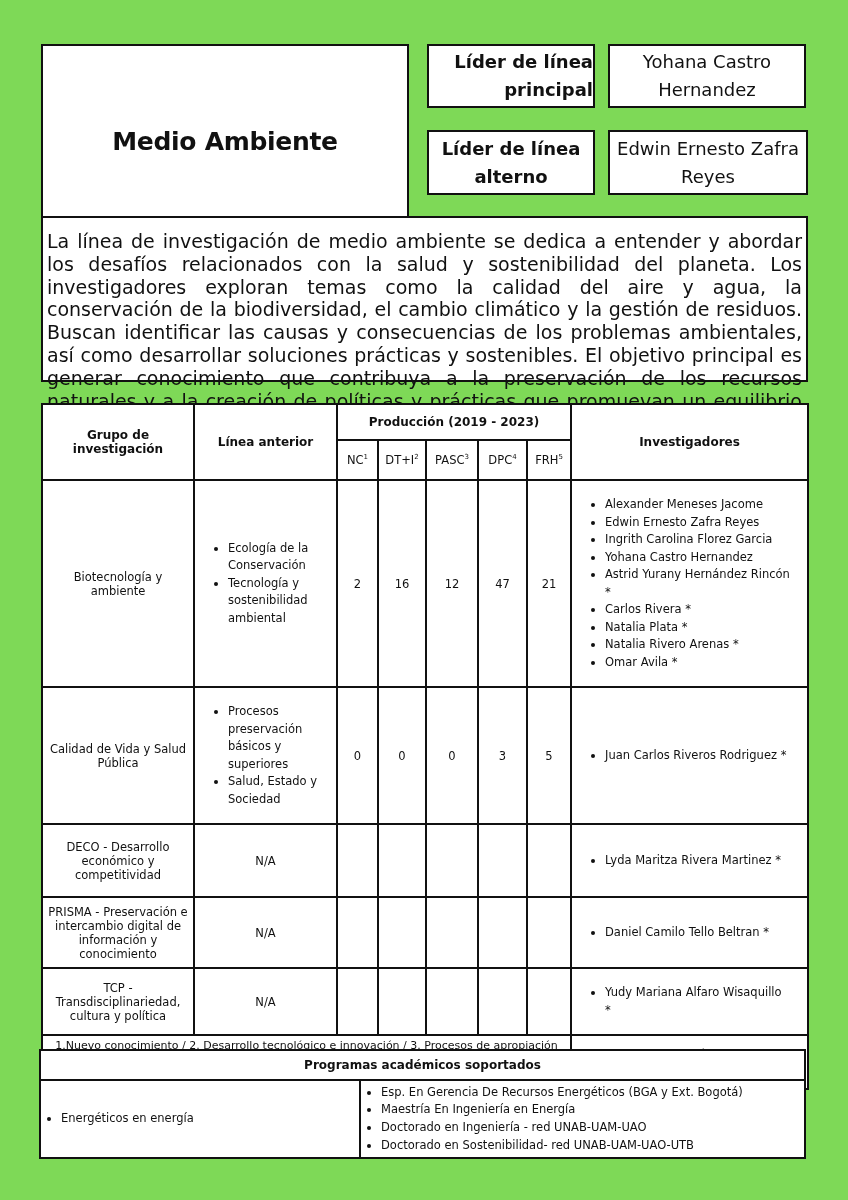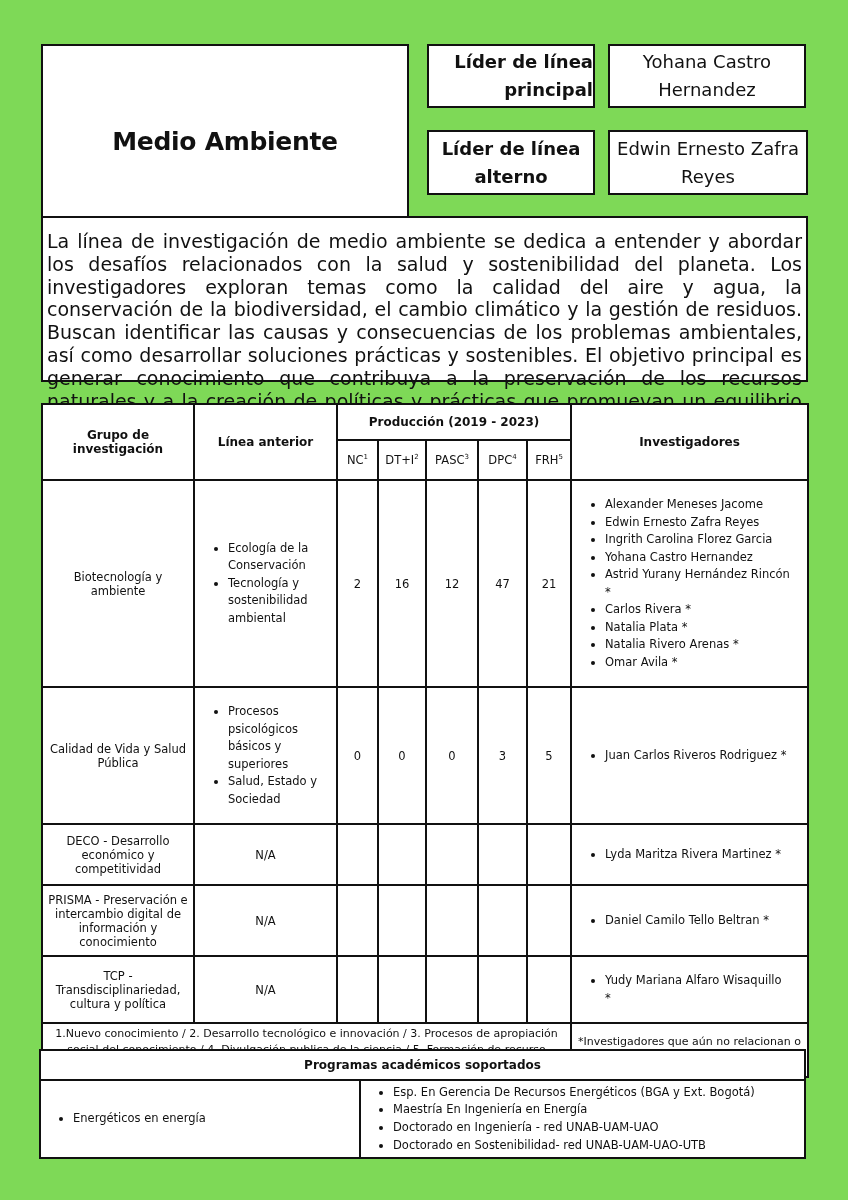--- a/index.html
+++ b/index.html
@@ -15,21 +15,21 @@
   #lead-alt-value { left:608px; top:130px; width:200px; height:65px; }
   #desc-box { position:absolute; left:41px; top:216px; width:767px; height:166px; background:#fff; border:2px solid #111; box-sizing:border-box; padding:12px 4px; font-size:19px; line-height:22.8px; text-align:justify; }
   table { border-collapse:collapse; background:#fff; }
   #main-table { position:absolute; left:41px; top:403px; width:768px; height:603px; font-size:11.5px; }
   #main-table td, #main-table th { border:2px solid #111; text-align:center; vertical-align:middle; padding:2px 4px; }
   #main-table th { font-weight:bold; font-size:12px; }
   #main-table ul { margin:13px; padding-left:16px; text-align:left; line-height:17.5px; }
   sup { font-size:7px; }
   .foot { font-size:11px; line-height:16px; }
   #prog-table { position:absolute; left:39px; top:1049px; width:767px; font-size:11.5px; }
-  #prog-table td, #prog-table th { border:2px solid #111; padding:2px 16px; }
+  #prog-table td, #prog-table th { border:2px solid #111; padding:2px 4px; }
   #prog-table th { font-weight:bold; font-size:12px; text-align:center; height:24px; }
   #prog-table ul { margin:0; padding-left:16px; line-height:17.6px; }
 </style>
 </head>
 <body>
 
 <div class="box" id="title-box">
   <span>Medio Ambiente</span>
 </div>
 <div class="box lbl" id="lead-main-label">
@@ -96,36 +96,36 @@
       <li>Natalia Plata *</li>
             <li>Natalia Rivero Arenas *</li>
             <li>Omar Avila *</li>
           </ul>
         </td>
   </tr>
   <tr style="height:97px">
     <td>Calidad de Vida y Salud Pública</td>
     <td>
           <ul>
-      <li>Procesos psicológicos básicos y superiores</li>
+      <li>Procesos preservación básicos y superiores</li>
             <li>Salud, Estado y Sociedad</li>
           </ul>
         </td>
     <td>0</td>
         <td>0</td>
         <td>0</td>
     <td>3</td>
         <td>5</td>
     <td>
           <ul>
             <li>Juan Carlos Riveros Rodriguez *</li>
           </ul>
         </td>
   </tr>
-  <tr style="height:61px">
+  <tr style="height:73px">
     <td>DECO - Desarrollo económico y competitividad</td>
     <td>N/A</td>
     <td></td>
         <td></td>
         <td></td>
         <td></td>
         <td></td>
     <td>
           <ul>
             <li>Lyda Maritza Rivera Martinez *</li>

